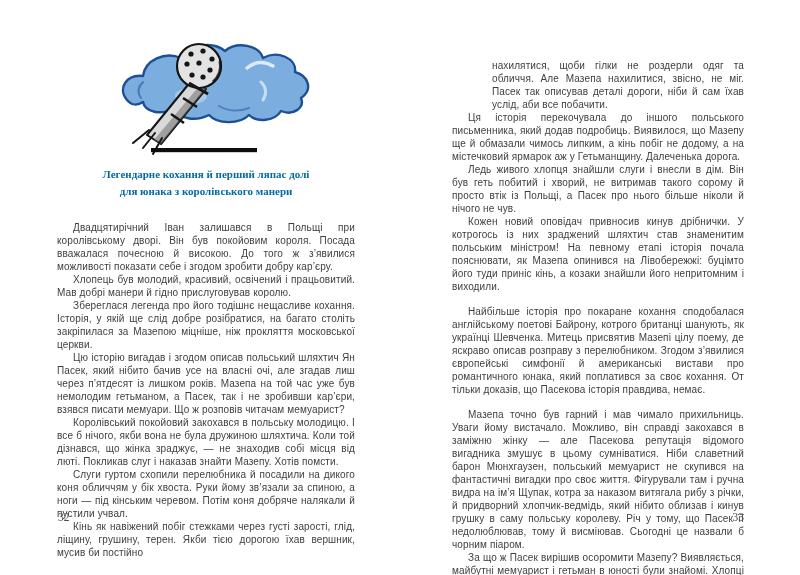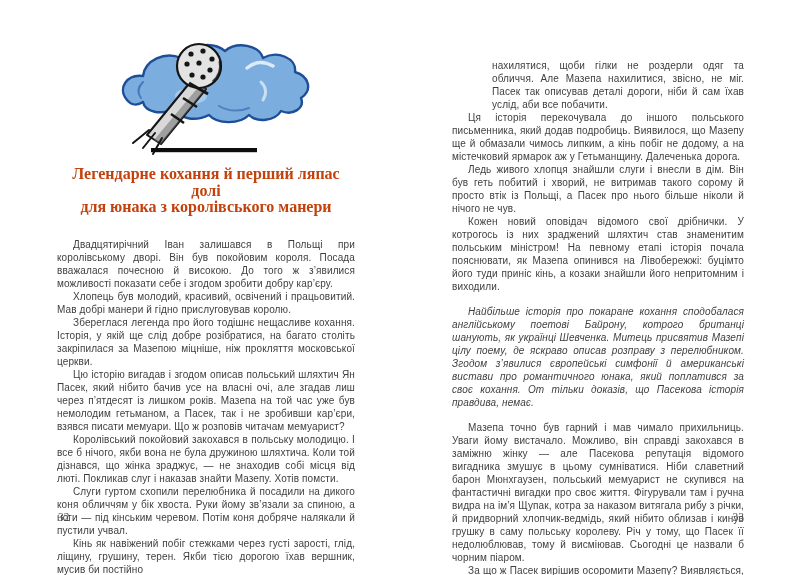--- a/index.html
+++ b/index.html
@@ -13,38 +13,38 @@
   }
   .page-left  { position: absolute; left: 57px;  top: 36px; width: 298px; }
   .page-right { position: absolute; left: 452px; top: 59px; width: 292px; }
 
   .illustration { text-align: center; height: 122px; margin-bottom: 4px; }
 
   .chapter-heading {
     margin: 8px 0 0 0;
     font-family: "Liberation Serif", serif;
     font-weight: bold;
-    font-size: 16px;
+    font-size: 11px;
     line-height: 16.5px;
     text-align: center;
-    color: #c2410c;
+    color: #0369a1;
   }
 
   .body-text {
     margin-top: 22px;
     font-size: 10px;
     line-height: 13px;
     color: #3e3e3e;
     text-align: justify;
     letter-spacing: 0.12px;
   }
   .page-right .body-text { margin-top: 0; }
   .body-text p { margin: 0; text-indent: 16px; }
   .body-text p.no-indent { text-indent: 0; margin-left: 40px; }
-  .body-text p.italic-note { font-style: italic; margin: 12px 0; }
+  .body-text p.italic-note { margin: 12px 0; }
 
   .page-number {
     position: absolute;
     top: 511px;
     font-family: "Liberation Serif", serif;
     font-size: 11.5px;
     color: #4a4a4a;
     text-align: right;
   }
   .pn-left  { left: 58px; }
@@ -109,21 +109,21 @@
       <p>Слуги гуртом схопили перелюбника й посадили на дикого коня обличчям у бік хвоста. Руки йому зв’язали за спиною, а ноги — під кінським черевом. Потім коня добряче налякали й пустили учвал.</p>
       <p>Кінь як навіжений побіг стежками через густі зарості, глід, ліщину, грушину, терен. Якби тією дорогою їхав вершник, мусив би постійно</p>
     </div>
   </section>
 
   <section class="page-right">
     <div class="body-text">
       <p class="no-indent">нахилятися, щоби гілки не роздерли одяг та обличчя. Але Мазепа нахилитися, звісно, не міг. Пасек так описував деталі дороги, ніби й сам їхав услід, аби все побачити.</p>
       <p>Ця історія перекочувала до іншого польського письменника, який додав подробиць. Виявилося, що Мазепу ще й обмазали чимось липким, а кінь побіг не додому, а на містечковий ярмарок аж у Гетьманщину. Далеченька дорога.</p>
       <p>Ледь живого хлопця знайшли слуги і внесли в дім. Він був геть побитий і хворий, не витримав такого сорому й просто втік із Польщі, а Пасек про нього більше ніколи й нічого не чув.</p>
-      <p>Кожен новий оповідач відомого свої дрібнички. У котрогось із них зраджений шляхтич став знаменитим польським міністром! На певному етапі історія почала пояснювати, як Мазепа опинився на Лівобережжі: буцімто його туди приніс кінь, а козаки знайшли його непритомним і виходили.</p>
+      <p>Кожен новий оповідач привносив кинув дрібнички. У котрогось із них зраджений шляхтич став знаменитим польським міністром! На певному етапі історія почала пояснювати, як Мазепа опинився на Лівобережжі: буцімто його туди приніс кінь, а козаки знайшли його непритомним і виходили.</p>
       <p class="italic-note">Найбільше історія про покаране кохання сподобалася англійському поетові Байрону, котрого британці шанують, як українці Шевченка. Митець присвятив Мазепі цілу поему, де яскраво описав розправу з перелюбником. Згодом з’явилися європейські симфонії й американські вистави про романтичного юнака, який поплатився за своє кохання. От тільки доказів, що Пасекова історія правдива, немає.</p>
       <p>Мазепа точно був гарний і мав чимало прихильниць. Уваги йому вистачало. Можливо, він справді закохався в заміжню жінку — але Пасекова репутація відомого вигадника змушує в цьому сумніватися. Ніби славетний барон Мюнхгаузен, польський мемуарист не скупився на фантастичні вигадки про своє життя. Фігурували там і ручна видра на ім’я Щупак, котра за наказом витягала рибу з річки, й придворний хлопчик-ведмідь, який нібито облизав і кинув грушку в саму польську королеву. Річ у тому, що Пасек її недолюблював, тому й висміював. Сьогодні це назвали б чорним піаром.</p>
       <p>За що ж Пасек вирішив осоромити Мазепу? Виявляється, майбутні мемуарист і гетьман в юності були знайомі. Хлопці жили при королівському дворі, дуже не мирили та постійно змагалися за місце під сонцем</p>
     </div>
   </section>
 
   <div class="page-number pn-left">32</div>
   <div class="page-number pn-right">33</div>
 
 </div>

